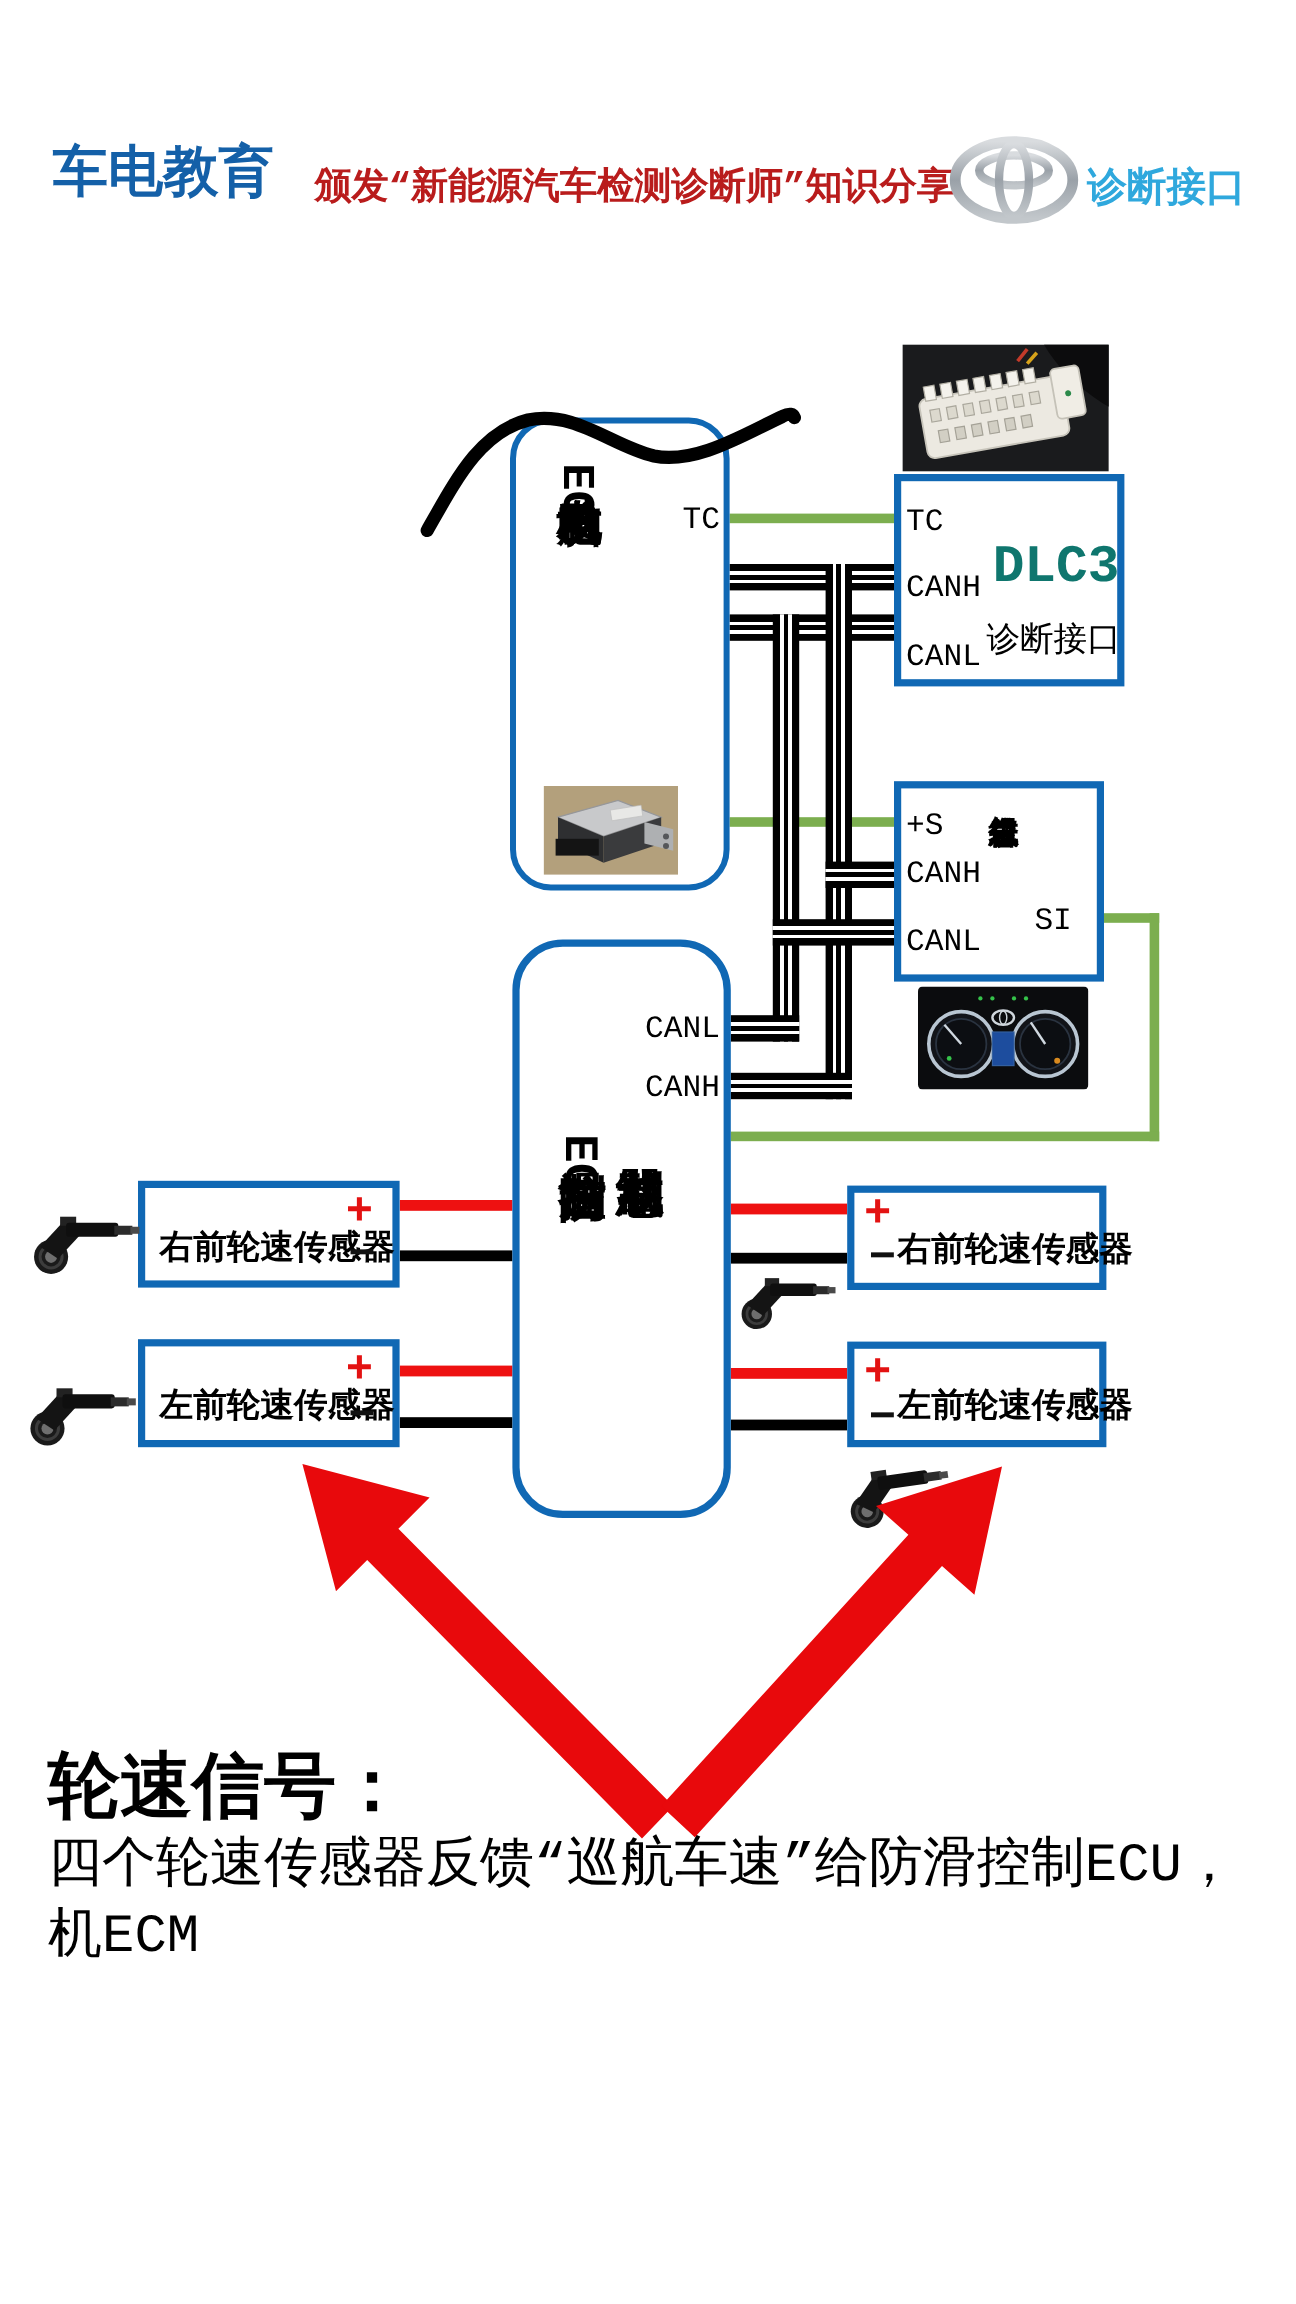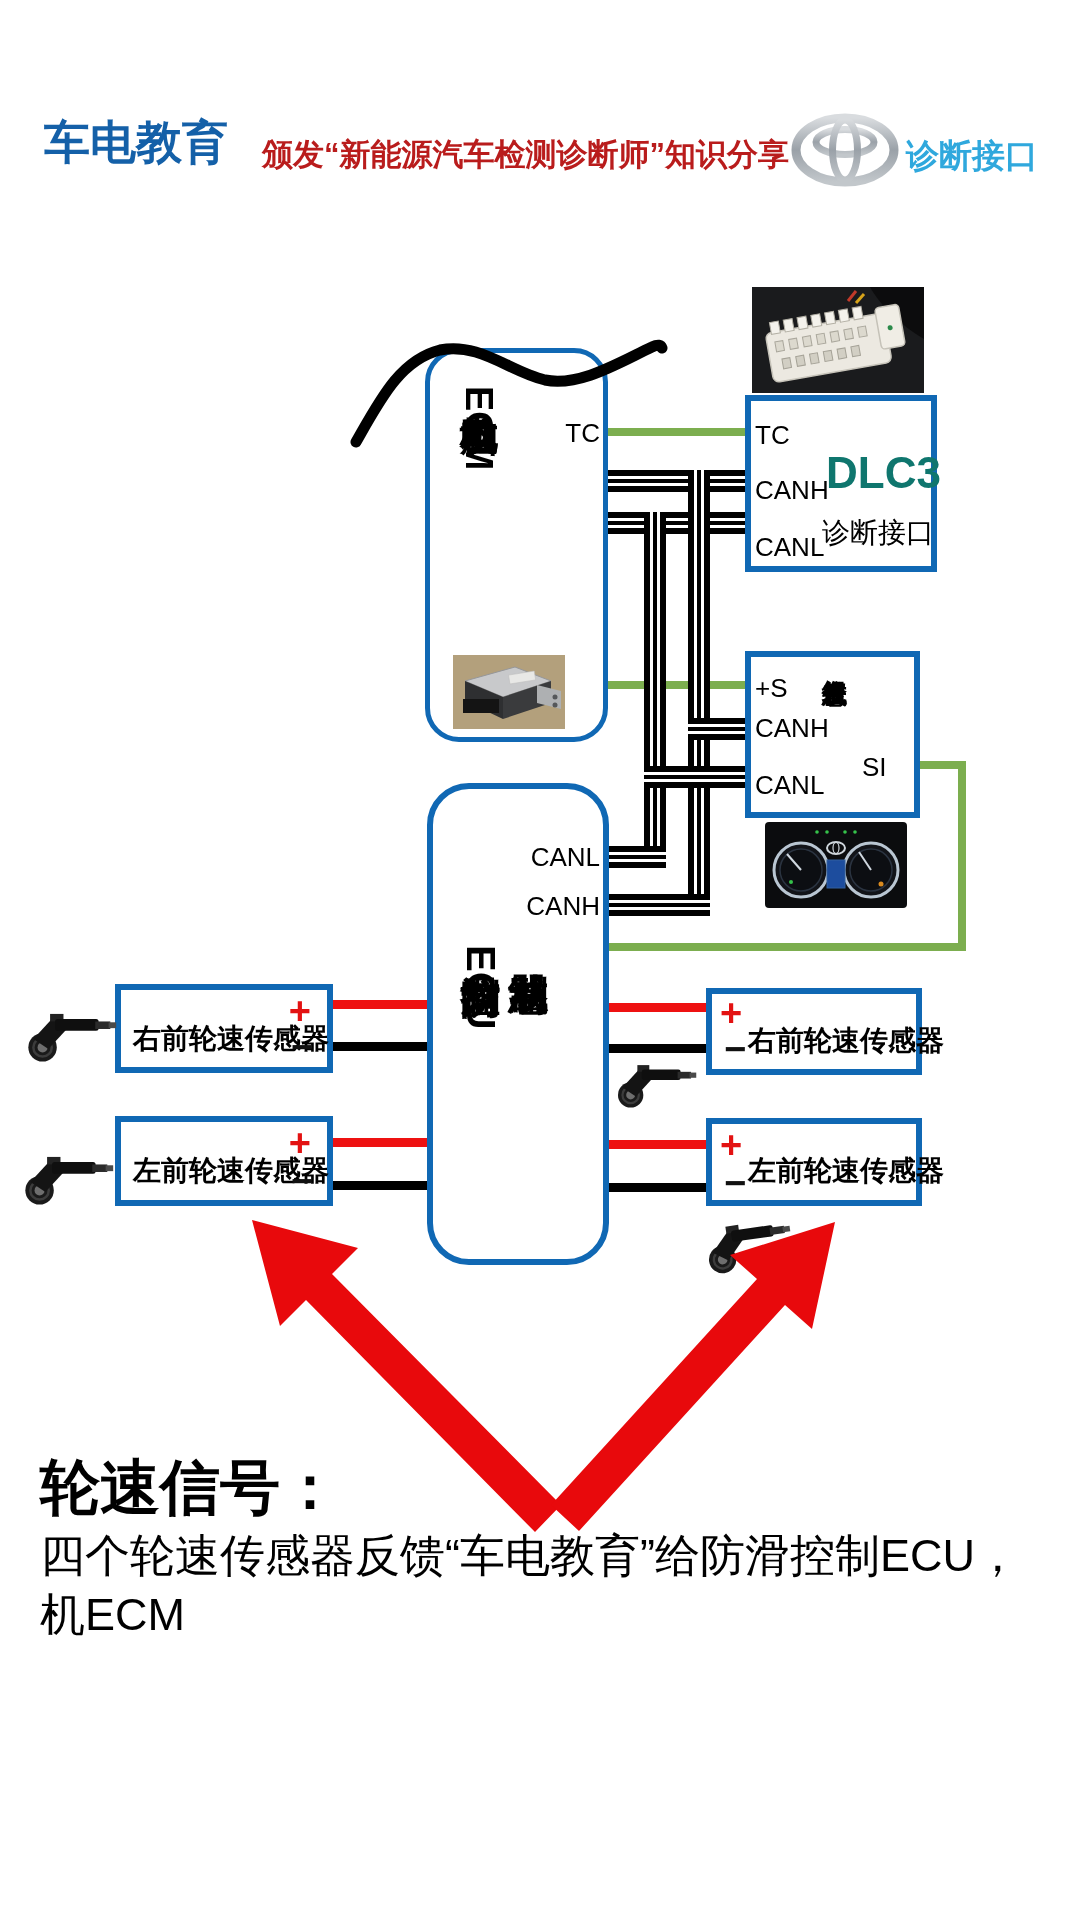--- a/index.html
+++ b/index.html
@@ -1,17 +1,17 @@
 <!DOCTYPE html>
 <html><head>
 <meta charset="utf-8">
 <style>
   html,body{margin:0;padding:0;background:#fff;}
   #screen{position:relative;width:1055px;height:1920px;background:#fff;overflow:hidden;
-          font-family:Liberation Sans, sans-serif;}
+          font-family:Liberation Mono, monospace;}
   .abs{position:absolute;}
   .box{position:absolute;background:#fff;border:6px solid #1068b4;box-sizing:border-box;z-index:2;}
   .pin{position:absolute;font-size:26px;color:#000;z-index:3;font-weight:500;}
   .vtxt{position:absolute;writing-mode:vertical-rl;text-orientation:mixed;font-weight:bold;color:#000;z-index:3;
         letter-spacing:0px;line-height:1;}
   .wire{position:absolute;z-index:1;}
   .hb{position:absolute;height:22px;z-index:1;
       background:linear-gradient(180deg,#000 0 6px,#fff 6px 9px,#000 9px 13px,#fff 13px 16px,#000 16px 22px);}
   .vb{position:absolute;width:22px;z-index:1;
       background:linear-gradient(90deg,#000 0 6px,#fff 6px 9px,#000 9px 13px,#fff 13px 16px,#000 16px 22px);}
@@ -216,17 +216,17 @@
       <use href="#sensorGlyph"></use>
     </svg>
 
   <svg class="abs" style="left:0;top:0;z-index:5;pointer-events:none;" width="1080" height="1920" viewBox="0 0 1080 1920">
     <polygon points="252,1220 358,1248 332,1274 561,1505 535,1532 306,1300 280,1326" fill="#e8090c"></polygon>
     <polygon points="835,1222 730,1255 757,1279 551,1505 579,1531 785,1305 812,1329" fill="#e8090c"></polygon>
   </svg>
 
   <div class="ftitle">轮速信号：</div>
   <div class="fbody">
-    <div>四个轮速传感器反馈“车电教育”给防滑控制ECU，</div>
+    <div>四个轮速传感器反馈“巡航车速”给防滑控制ECU，</div>
     <div>机ECM</div>
   </div>
 
 </div>
 
 </body></html>

